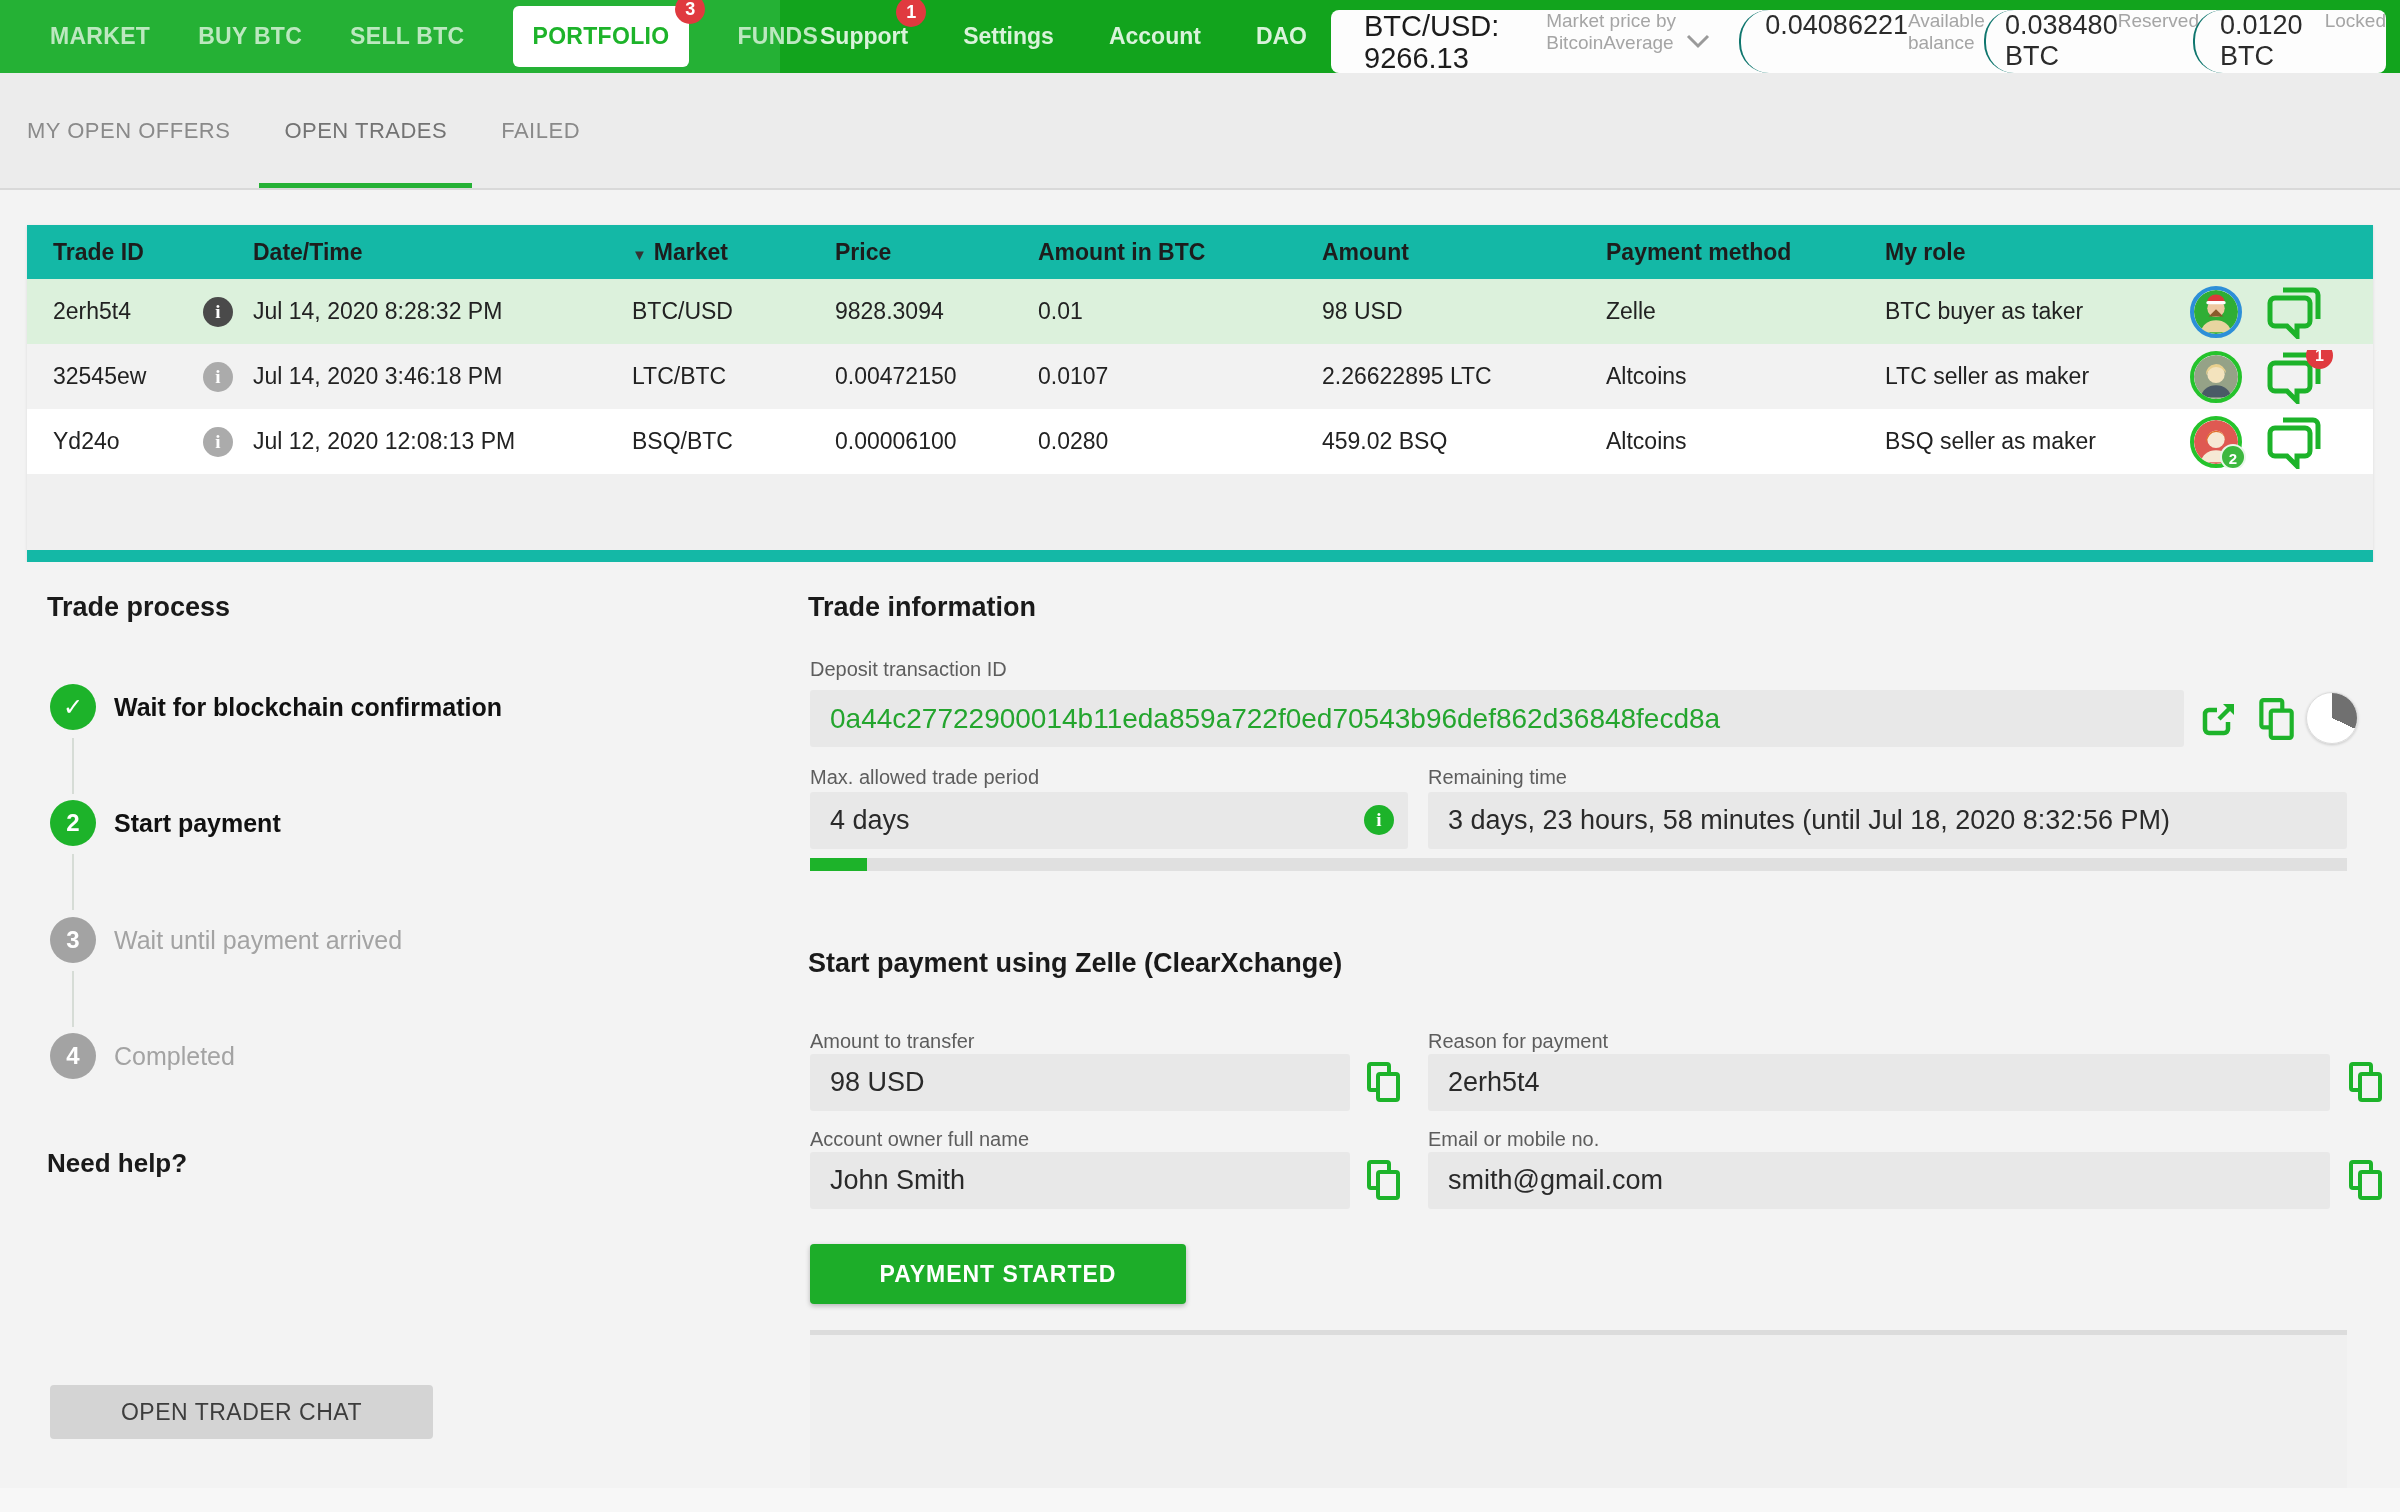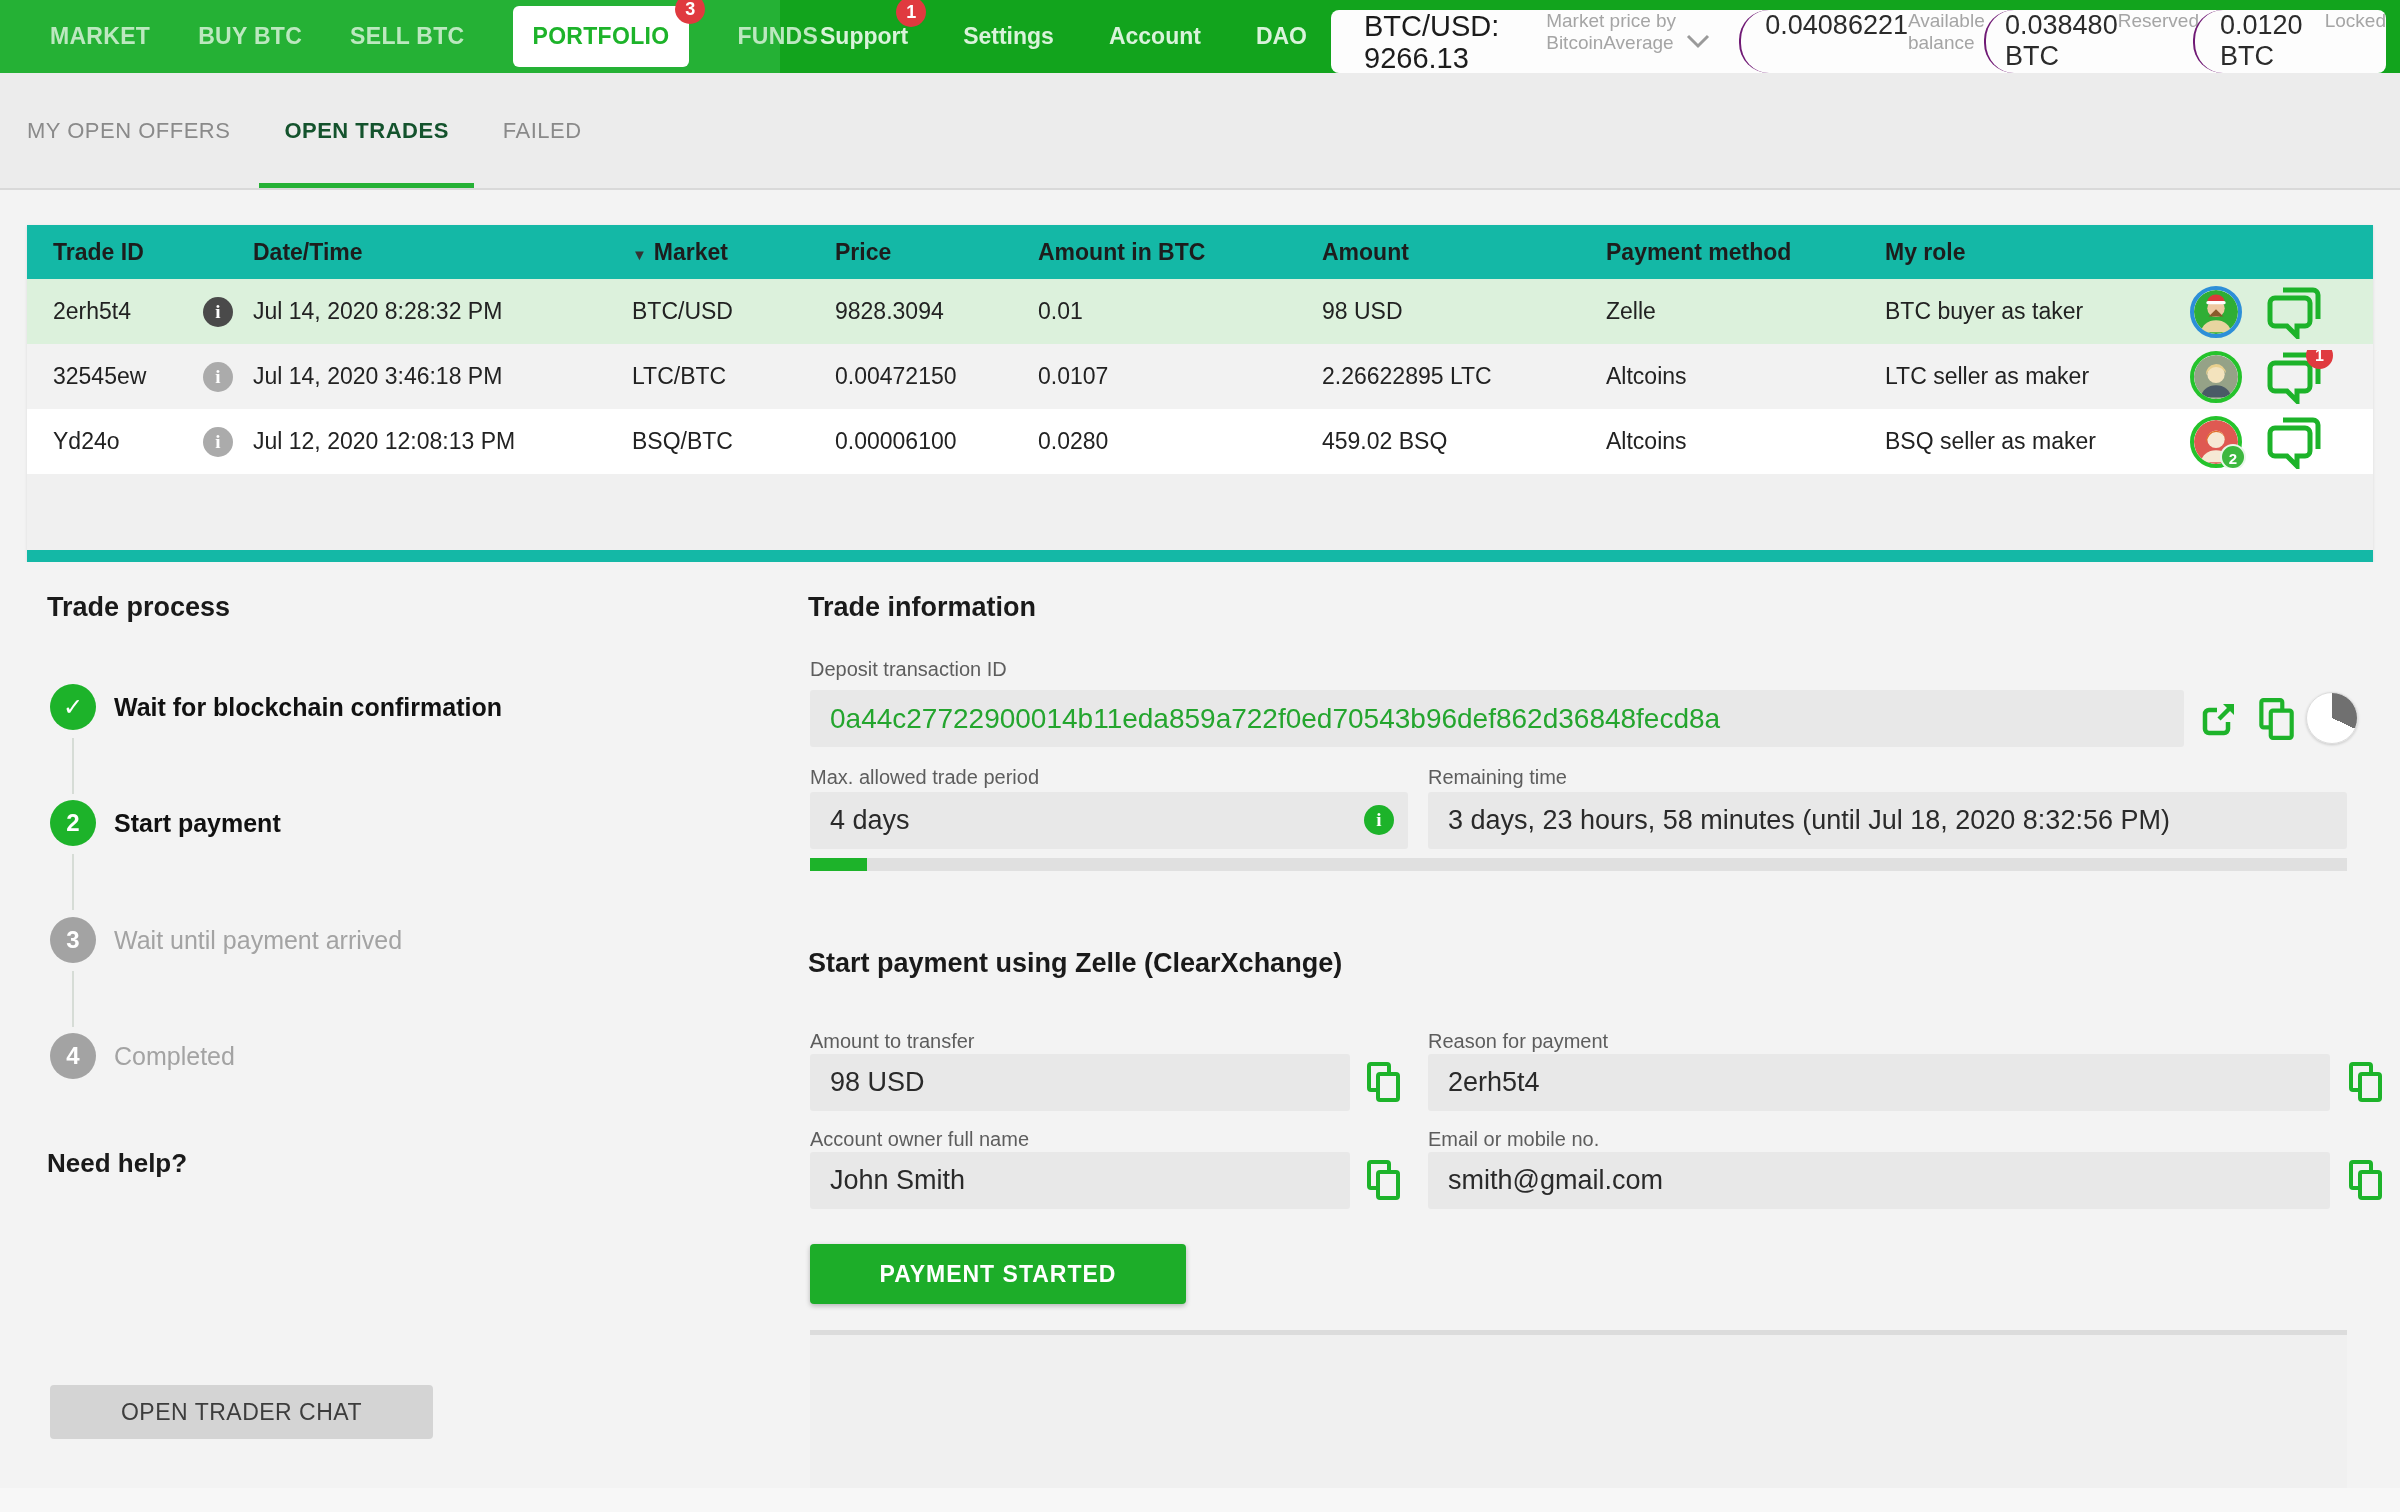--- a/index.html
+++ b/index.html
@@ -18,34 +18,34 @@
   .nav-item2{color:#d9f3da;font-size:23px;font-weight:700;white-space:nowrap;position:relative;cursor:pointer;}
   .red-badge{position:absolute;background:#e03a3f;color:#fff;border-radius:50%;
              width:30px;height:30px;line-height:30px;text-align:center;font-size:18px;font-weight:700;}
   .red-badge:empty{display:none;}
   .badge-portfolio{top:-12px;right:-16px;}
   .badge-support{top:-26px;right:-18px;}
   
   .price-card{position:absolute;top:10px;left:1331px;width:1055px;height:63px;background:#fdfdfd;
               border-radius:8px;display:flex;box-sizing:border-box;}
   .price-sec{display:flex;justify-content:center;box-sizing:border-box;padding-left:25px;}
-  .price-sec + .price-sec{border-left:2px solid #701a75;border-radius:30px;}
+  .price-sec + .price-sec{border-left:2px solid #0f766e;border-radius:30px;}
   .sec-ticker{width:408px;position:relative;padding-left:33px;}
   .sec-b1{width:245px;}.sec-b2{width:209px;}.sec-b3{flex:1;}
   .ticker-main{font-size:29px;color:#1c1c1c;font-weight:500;line-height:32px;}
   .ticker-sub{font-size:19px;color:#a5a5a5;line-height:22px;}
   .bal-val{font-size:27px;color:#2b2b2b;font-weight:500;line-height:31px;}
   .bal-label{font-size:19px;color:#a5a5a5;line-height:22px;}
   .chev{position:absolute;right:28px;top:22px;cursor:pointer;}
   
   .tabbar{position:absolute;top:73px;left:0;width:2400px;height:117px;background:#ececec;
           border-bottom:2px solid #d9d9d9;box-sizing:border-box;display:flex;padding-left:2px;}
   .tab{padding:0 25px;margin-right:4px;display:flex;align-items:center;font-size:22px;
        color:#8a8a8a;font-weight:500;letter-spacing:.5px;position:relative;cursor:pointer;white-space:nowrap;}
-  .tab.active{color:#14532d;font-weight:700;}
+  .tab.active{color:#737373;font-weight:400;}
   .tab.active::after{content:"";position:absolute;left:0;right:0;bottom:0;height:5px;background:#25b135;}
   
   .table-card{position:absolute;left:27px;top:225px;width:2346px;height:337px;background:#14b8a6;
               box-shadow:0 1px 3px rgba(0,0,0,.10);}
   .trow{display:grid;grid-template-columns:156px 70px 379px 203px 203px 284px 284px 279px 305px 75px 108px;
         align-items:center;}
   .thead{height:54px;font-weight:600;color:#1d1d1d;font-size:23px;}
   .tbody-row{height:65px;font-size:23px;color:#222;cursor:pointer;}
   .row-sel{background:#dcf1dc;}
   .row-alt{background:#f2f2f2;}

